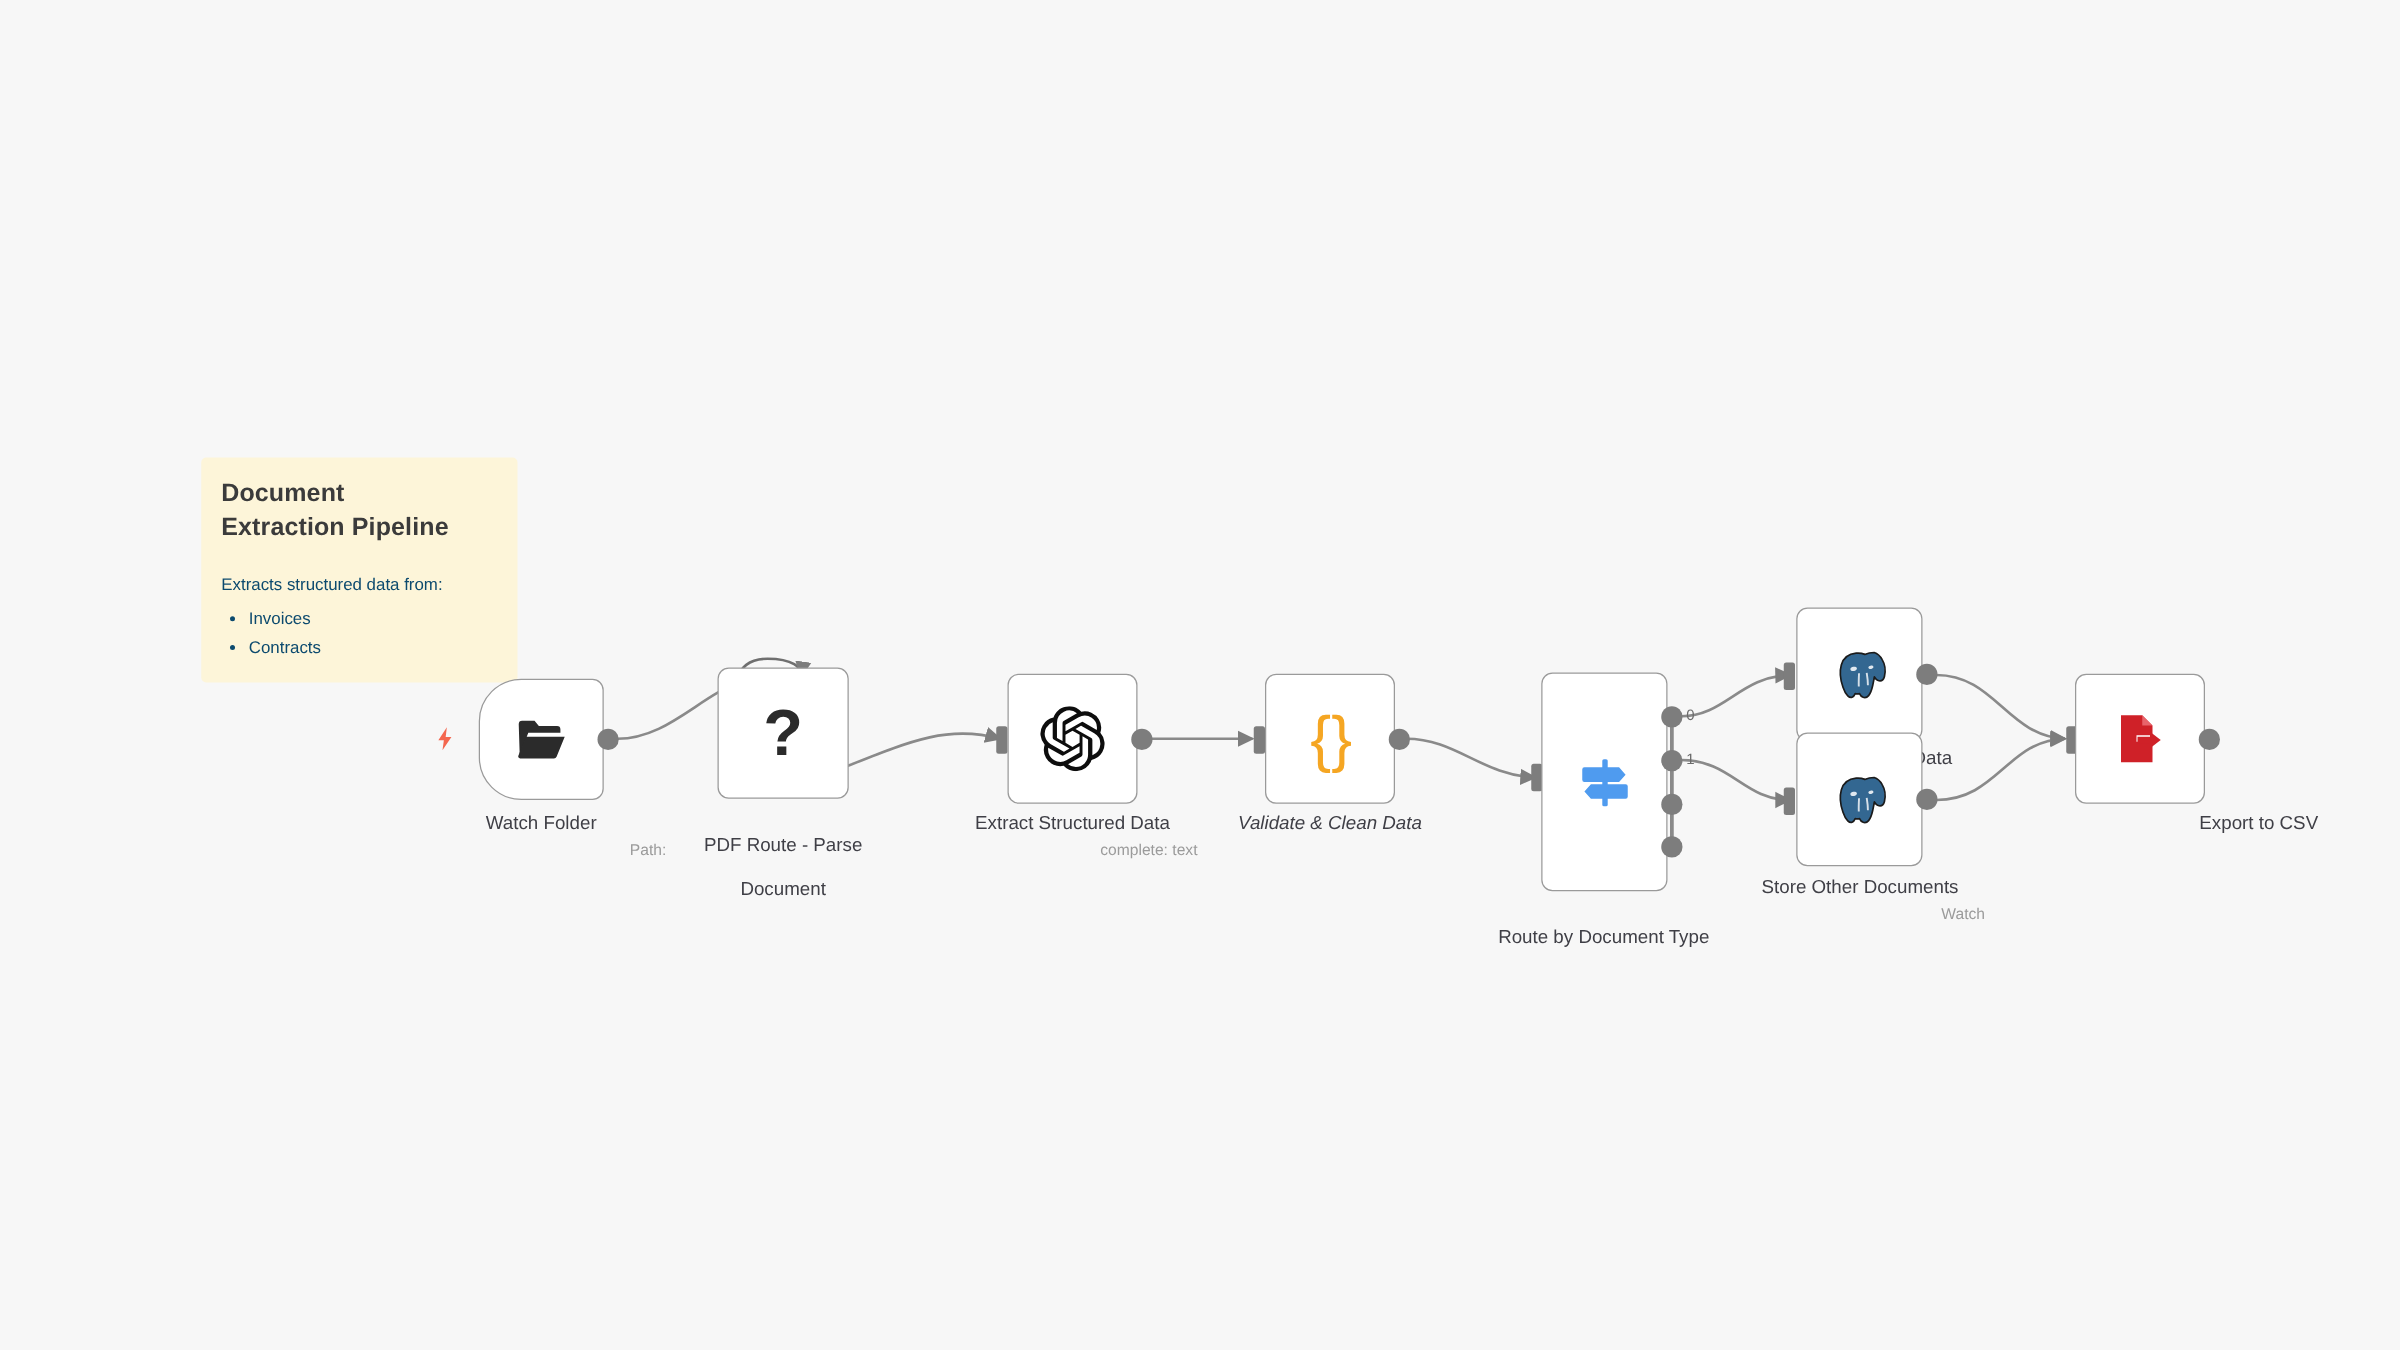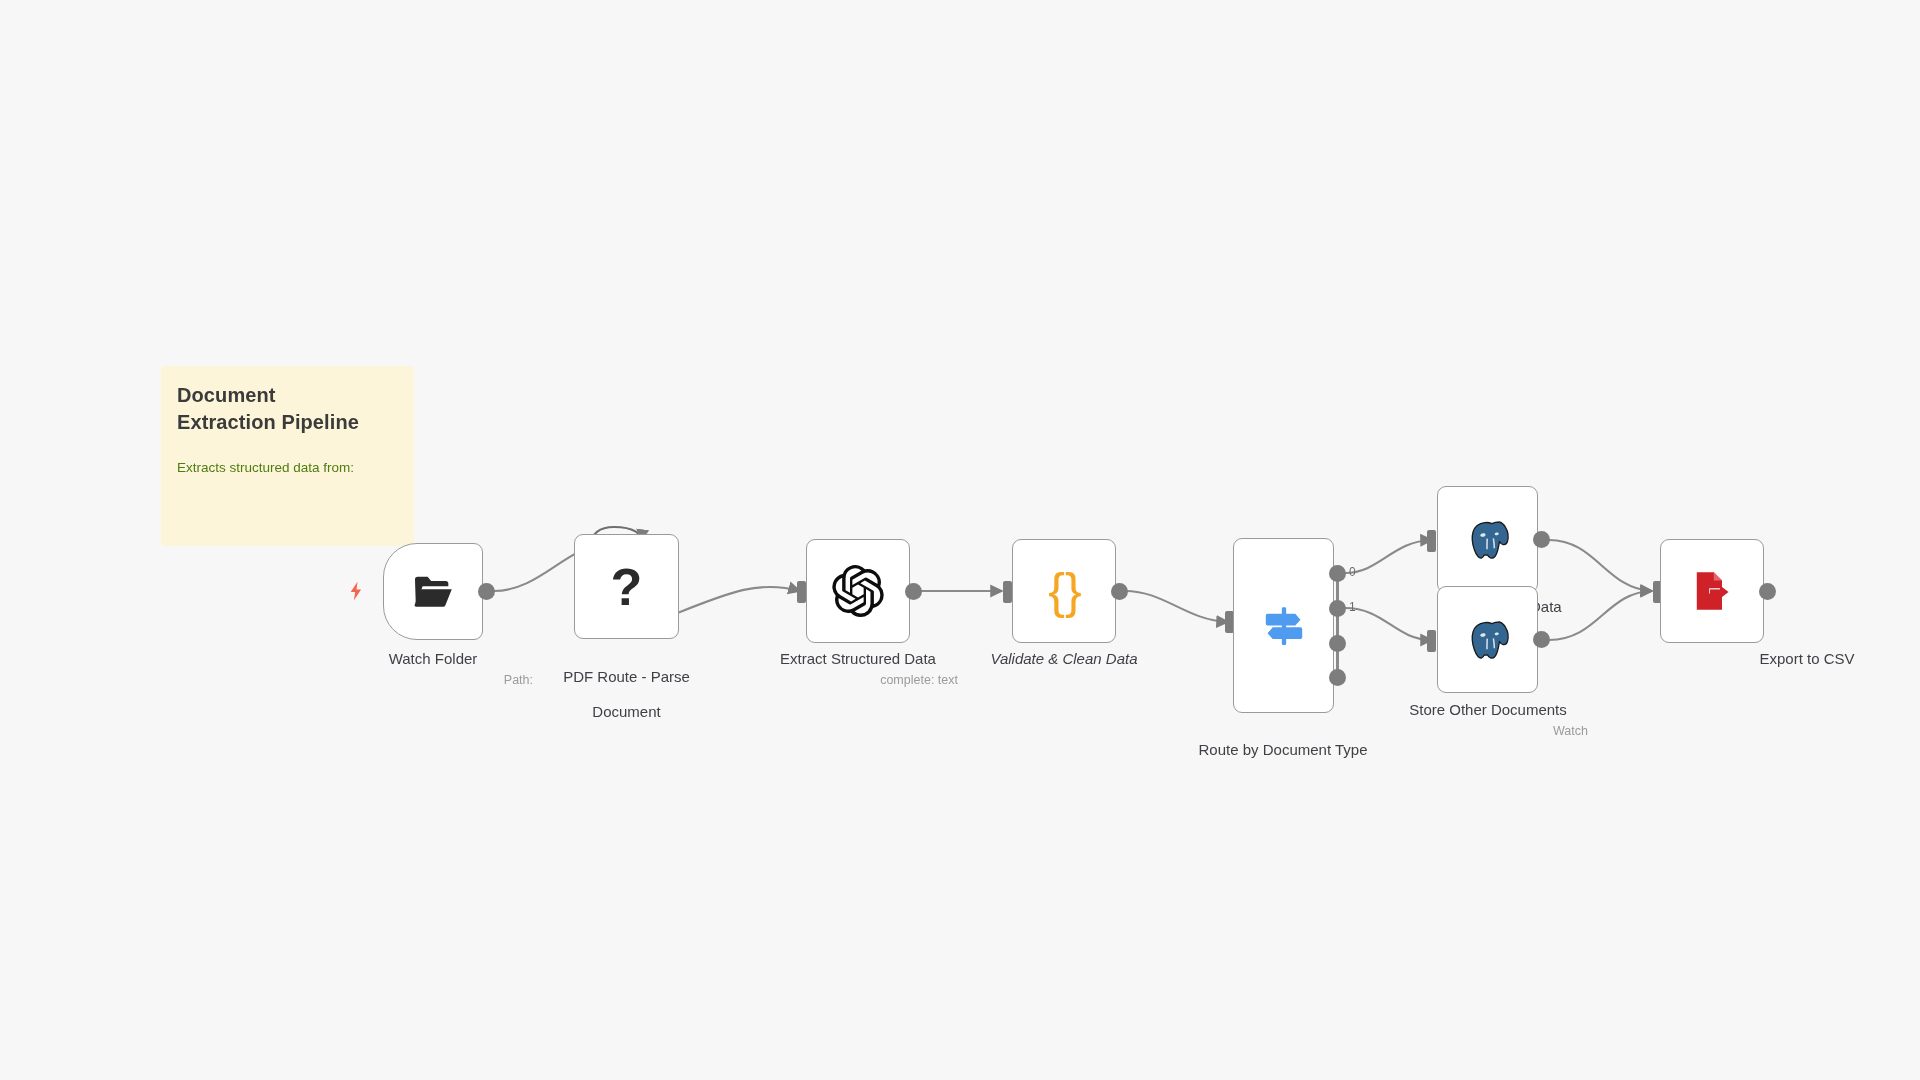--- a/index.html
+++ b/index.html
@@ -45,21 +45,21 @@
   .sticky-title {
     font-size: 20px;
     font-weight: bold;
     color: #3b3b3b;
     line-height: 1.35;
     letter-spacing: .1px;
   }
   .sticky-body {
     margin-top: 22px;
     font-size: 13.5px;
-    color: #4d7c0f;
+    color: #0c4a6e;
     line-height: 1.55;
   }
   .sticky-list {
     margin: 6px 0 0 0;
     padding-left: 22px;
   }
   .sticky-list li { margin-bottom: 2px; }
 
   
   .node {
@@ -175,20 +175,24 @@
     <path d="M 1549,640 C 1598,640 1606,592 1652,591" fill="none" stroke="#8a8a8a" stroke-width="2.1" marker-end="url(#arrowhead)"></path>
   </svg>
 
   <div class="sticky">
     <div class="sticky-title">
       <div>Document</div>
       <div>Extraction Pipeline</div>
     </div>
     <div class="sticky-body">
       <div>Extracts structured data from:</div>
+      <ul class="sticky-list">
+        <li>Invoices</li>
+        <li>Contracts</li>
+      </ul>
     </div>
   </div>
 
   <div class="bolt" style="left:345px; top:578px;">
     <svg class="icon" viewBox="0 0 24 24" width="22" height="26">
       <path d="M13.6 2 L6.2 13.2 H11 L9.8 22 L17.6 10.4 H12.6 Z" fill="#f4674f"></path>
     </svg>
   </div>
 
   <div class="node trigger" style="left:383px; top:543px; width:100px; height:97px;">

